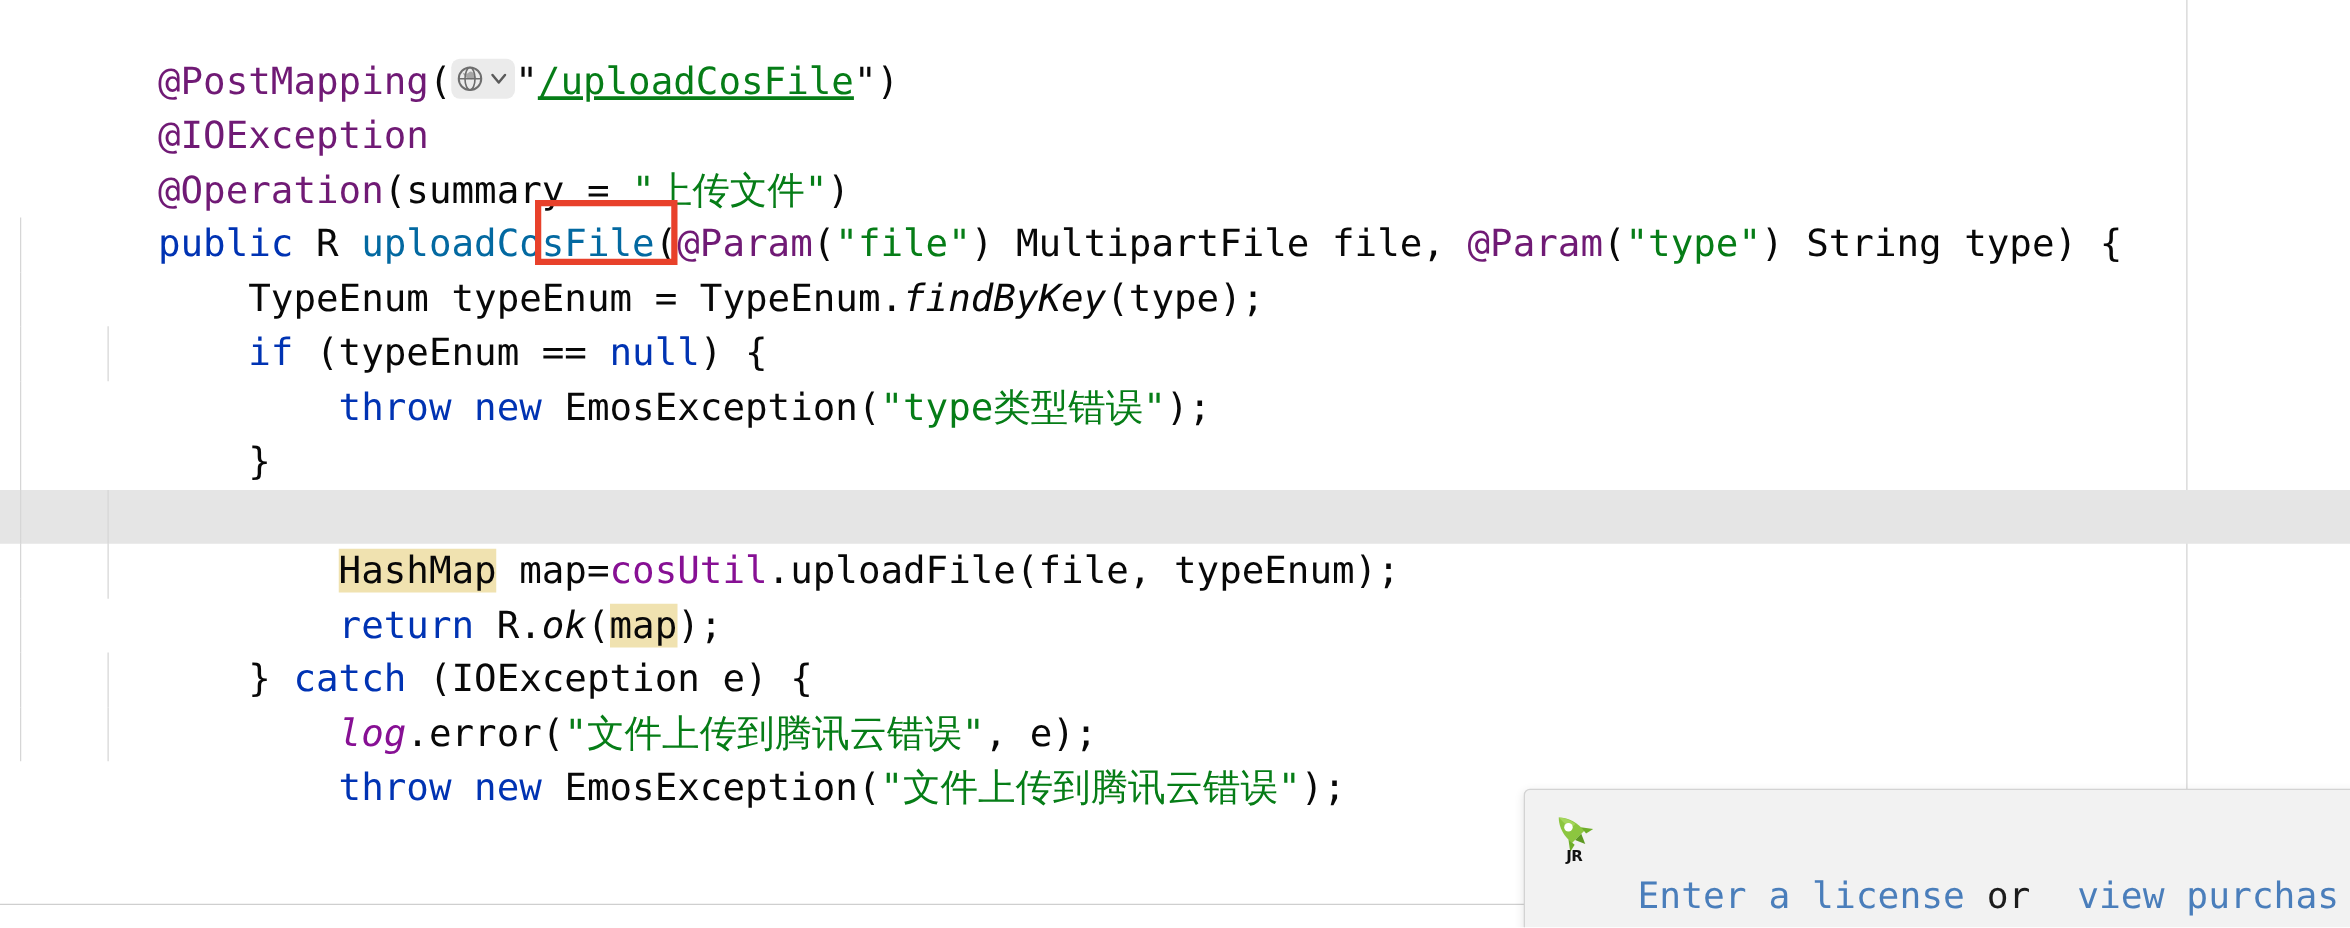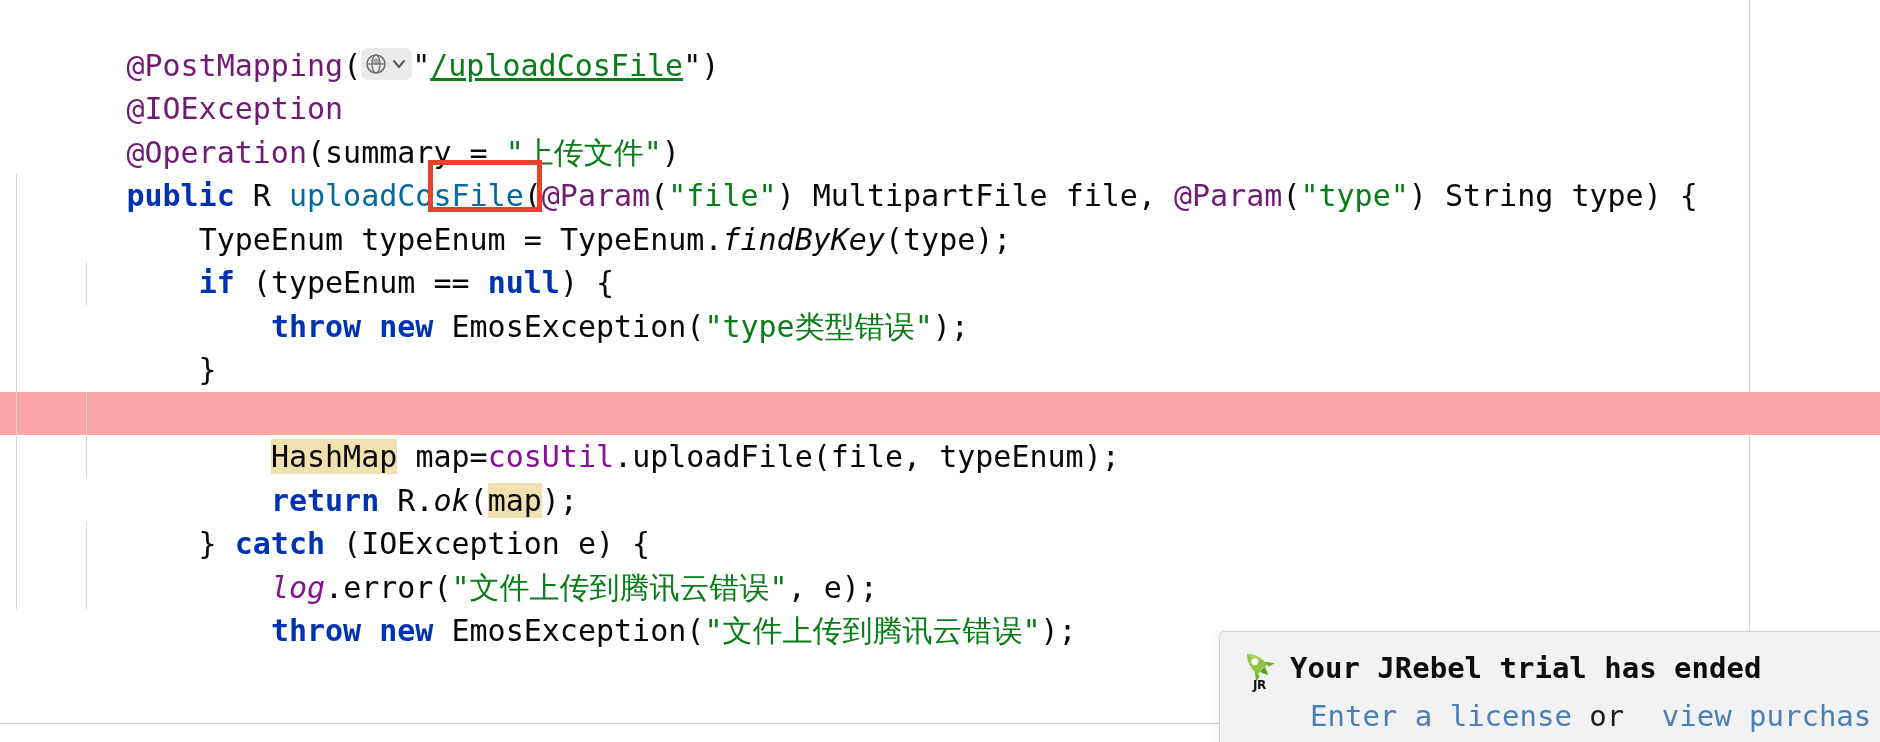--- a/index.html
+++ b/index.html
@@ -55,34 +55,34 @@
     height: 43.5px;
     line-height: 43.5px;
     white-space: pre;
     font-size: 30px;
     letter-spacing: 0px;
     color: #080808;
     padding-left: 18px;
     box-sizing: border-box;
   }
   .line.current {
-    background: #fca5a5;
+    background: #e5e5e5;
   }
 
   
   .guide {
     position: absolute;
     width: 1px;
     background: #d6d6d6;
   }
   .guide.g1 { left: 16px; }
   .guide.g2 { left: 86px; }
 
   
-  .kw        { color: #0033b3; font-weight: bold; }           
+  .kw        { color: #0033b3; }           
   .anno      { color: #701a75; }           
   .str       { color: #067d17; }           
   .method    { color: #0369a1; }           
   .staticfld { color: #871094; font-style: italic; }  
   .field     { color: #871094; }           
   .statmeth  { color: #080808; font-style: italic; }  
   .plain     { color: #080808; }
   .url       { color: #067d17; text-decoration: underline; }
 
   .hl-ident  { background: #f0e2b0; }      
@@ -259,18 +259,17 @@
             <path d="M21 1 C27 7 28.5 15 28 23 L14 23 C13.5 15 15 7 21 1 Z" fill="#8cc63f"></path>
             <path d="M21 1 C24 4 26 9 27 14 L21 14 Z" fill="#a5d65c"></path>
             <circle cx="21" cy="12" r="3.4" fill="#ffffff"></circle>
             <path d="M14 19 L8 27 L14.5 25.5 Z" fill="#6fae2a"></path>
             <path d="M28 19 L34 27 L27.5 25.5 Z" fill="#6fae2a"></path>
             <path d="M17.5 23 L21 31 L24.5 23 Z" fill="#5d9922"></path>
           </g>
         </svg>
         <span class="jr-label">JR</span>
       </div>
-      <div class="jr-title">Your JRebel trial has ended</div>
     </div>
     <div class="jr-body"><span class="jr-link">Enter a license</span><span> or </span><span class="jr-link">view purchas</span></div>
   </div>
 
 </div>
 
 </body></html>

